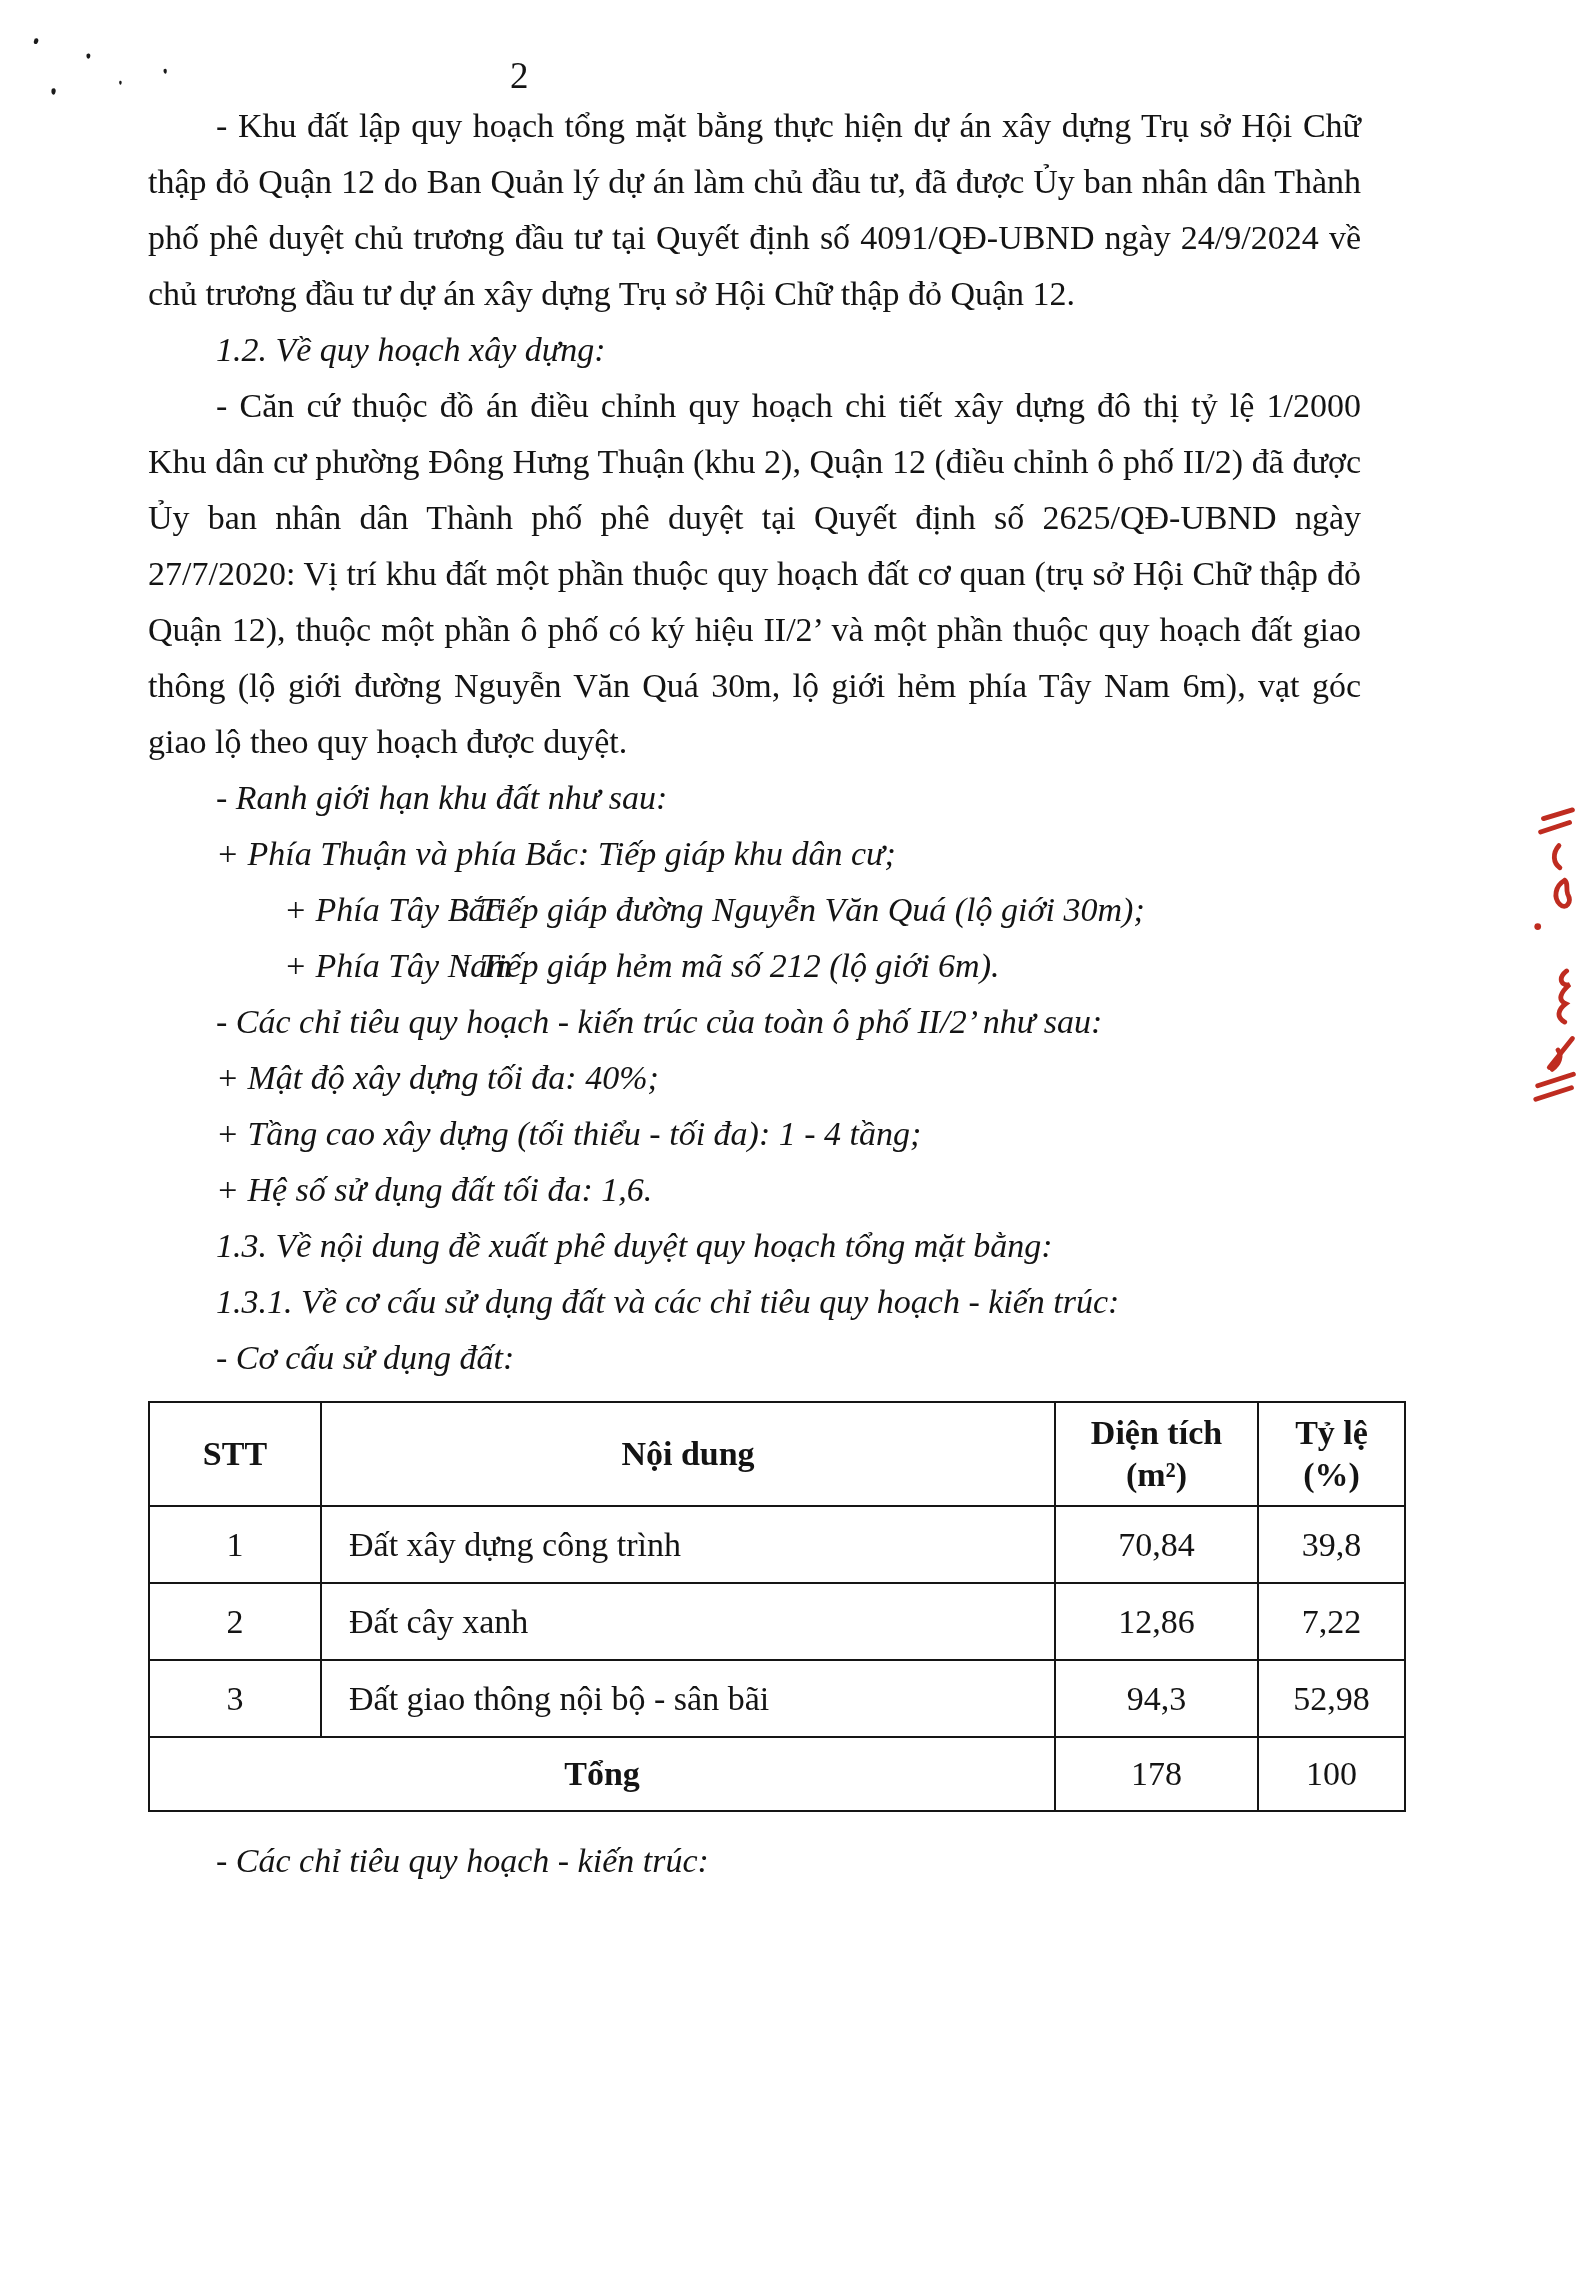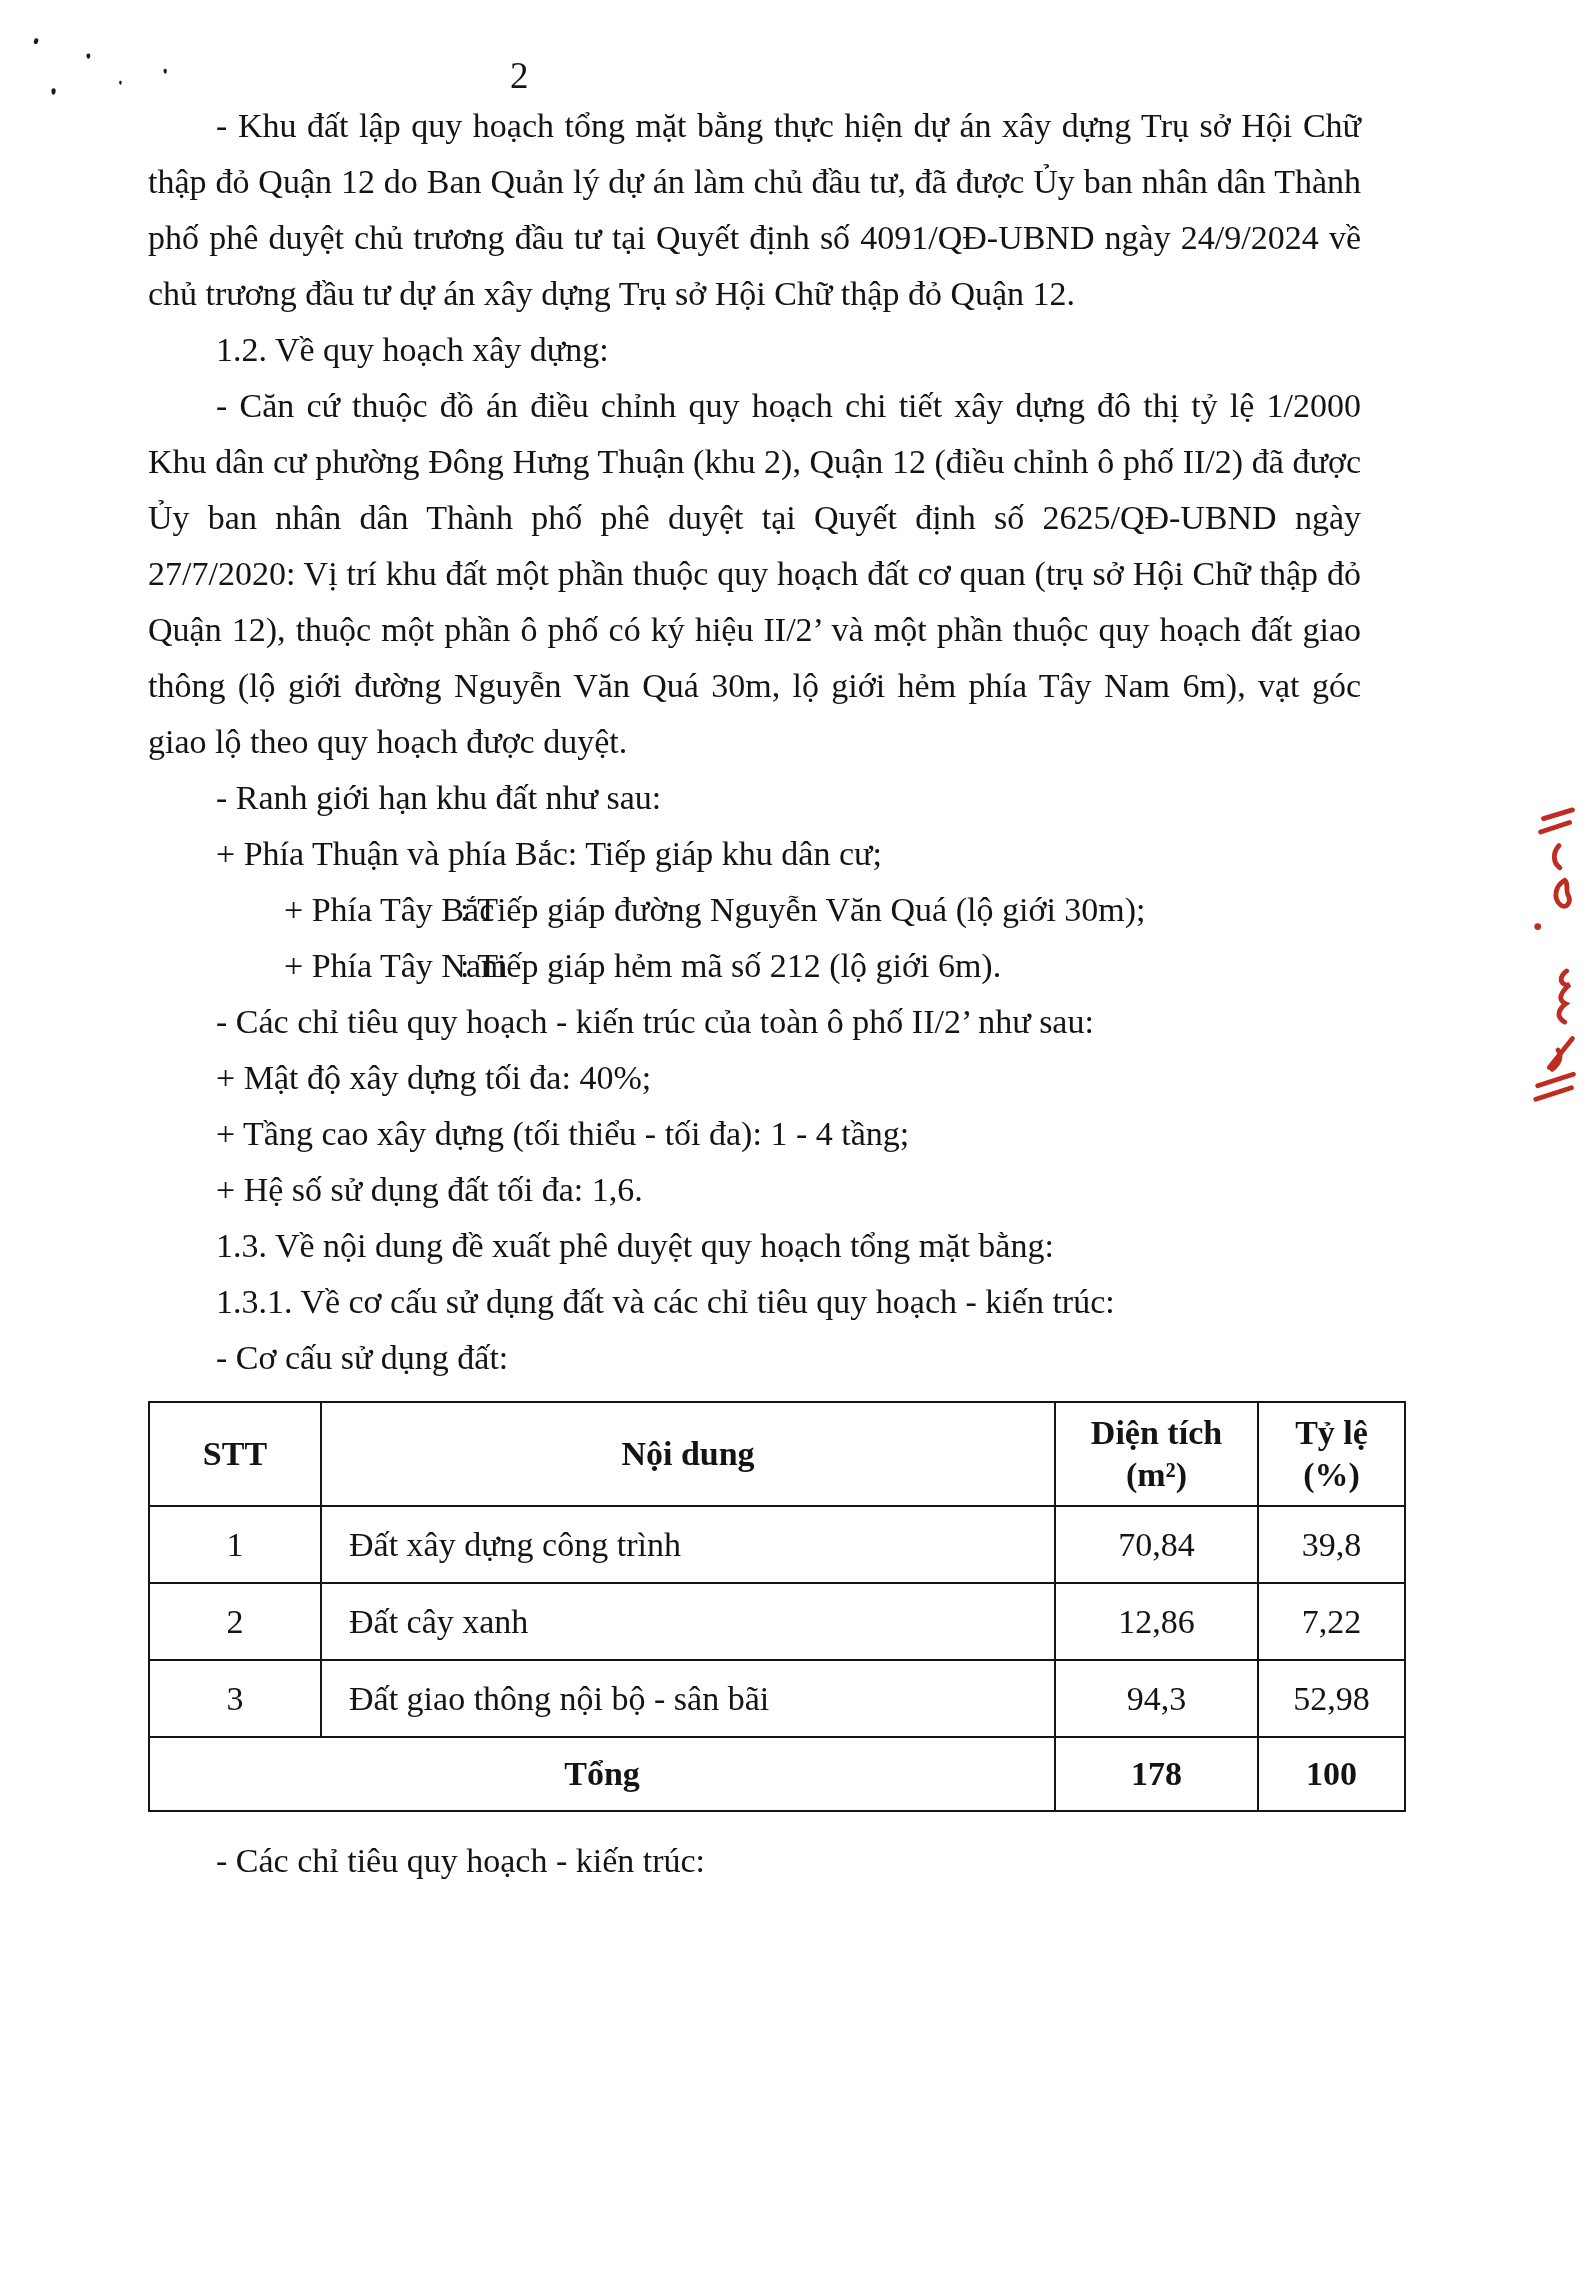--- a/index.html
+++ b/index.html
@@ -14,21 +14,21 @@
   }
   .pagenum{
     position:absolute;top:56px;left:510px;
     font-size:37px;line-height:39px;
   }
   .content{
     position:absolute;left:148px;top:98px;width:1213px;
     font-size:34px;line-height:56px;
   }
   .para{text-align:justify;text-indent:68px;}
-  .line{text-indent:68px;white-space:nowrap;}
+  .line{text-indent:68px;white-space:nowrap;font-style:italic;}
   .blabel{display:inline-block;width:244px;}
   table.landuse{
     border-collapse:collapse;
     table-layout:fixed;
     width:1255px;
     margin-top:15.4px;
     margin-bottom:21px;
     font-size:34px;
   }
   table.landuse td,table.landuse th{
@@ -37,21 +37,21 @@
     vertical-align:middle;
   }
   table.landuse th{font-weight:bold;text-align:center;line-height:42px;}
   .th-tall{height:104px;border-radius:11px;}
   .row-std{height:77px;}
   .row-total{height:74px;}
   .cell-stt{text-align:center;}
   .cell-name{text-align:left;padding-left:27px !important;}
   .cell-num{text-align:center;}
   .total-label{text-align:center;font-weight:bold;}
-  .total-num{text-align:center;font-weight:bold;}
+  .total-num{text-align:center;font-weight:normal;}
   .ink-specks{position:absolute;left:27px;top:33px;}
   .margin-marks{position:absolute;left:1528px;top:807px;}
 </style>
 </head>
 <body>
 
 <div class="page">
 
   <svg class="ink-specks" width="154" height="77" viewBox="0 0 160 80">
     <path d="M8 6 C11 4 13 7 11 10 C9 13 7 11 7 9 Z" fill="#1a1a1a"></path>

